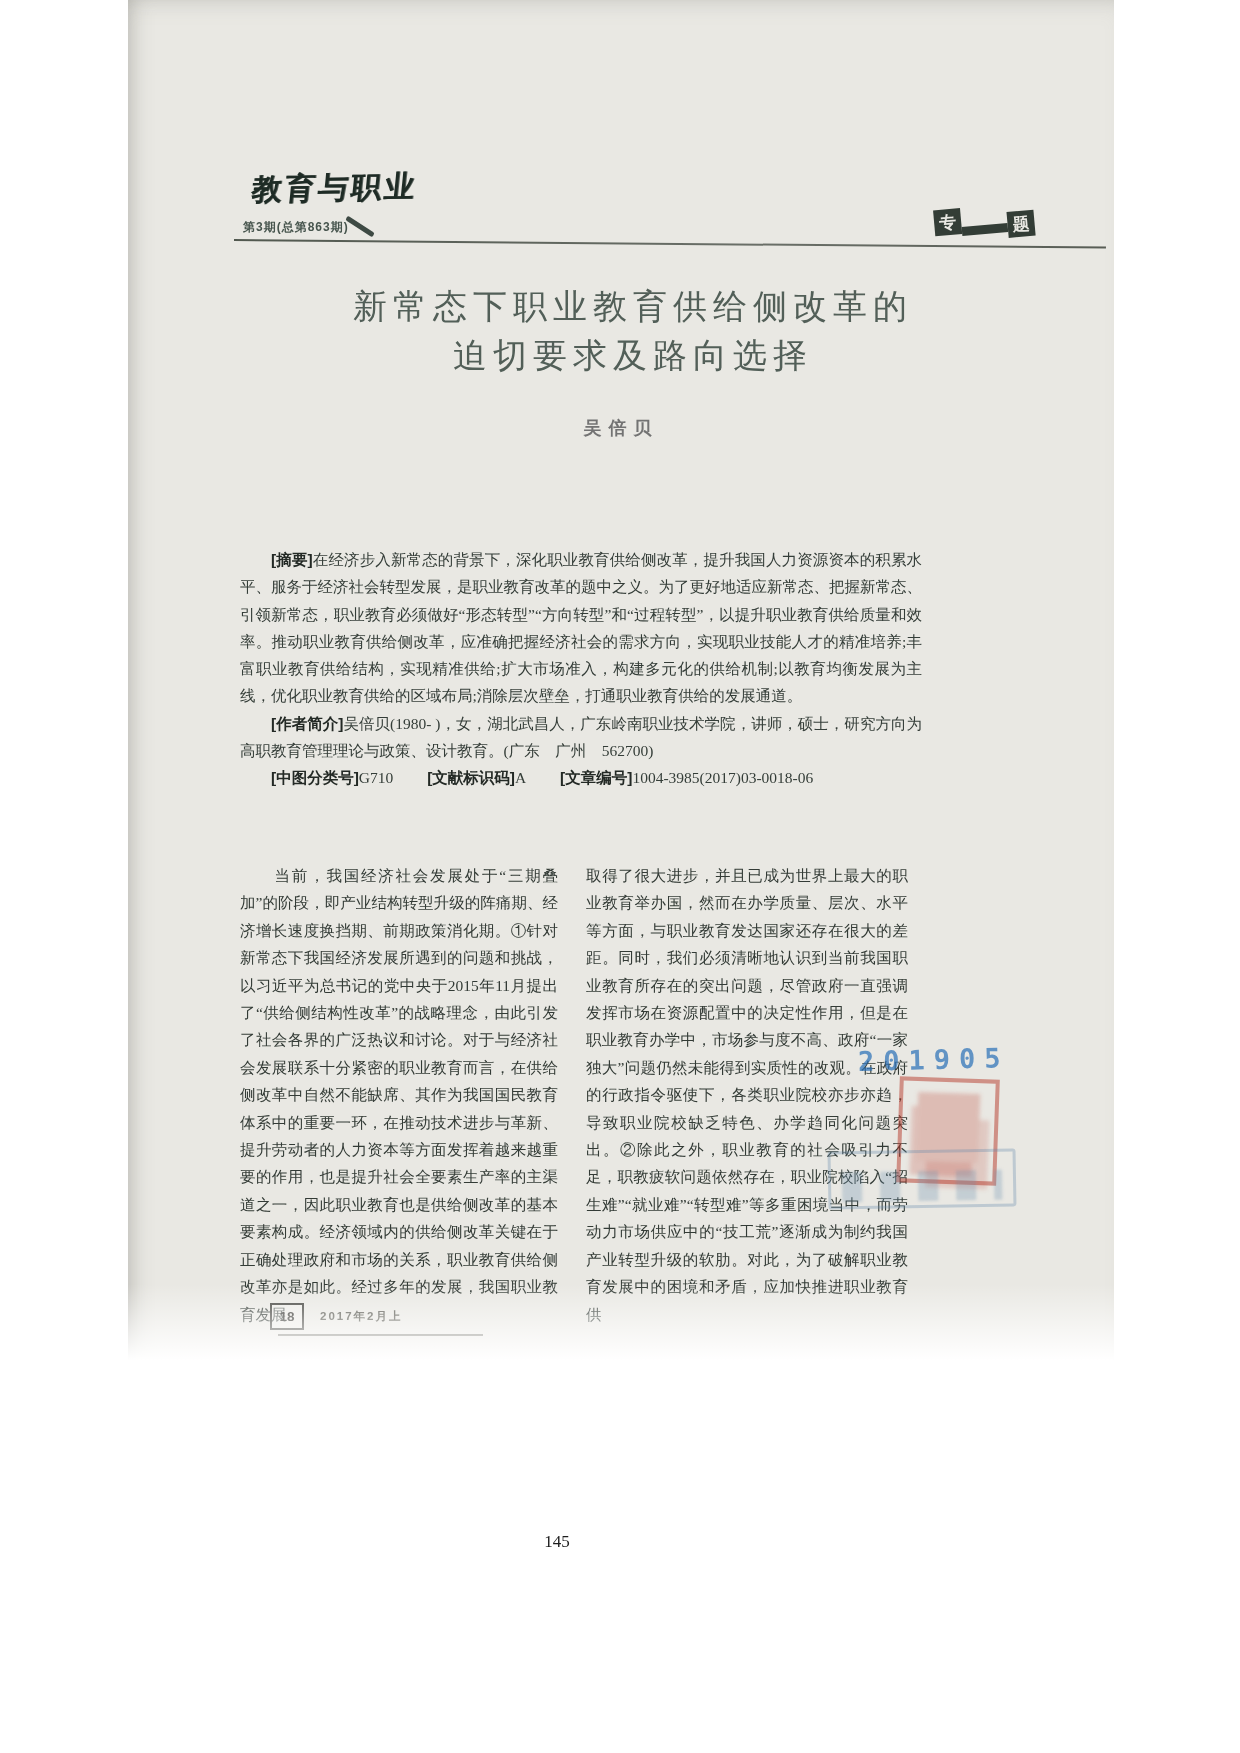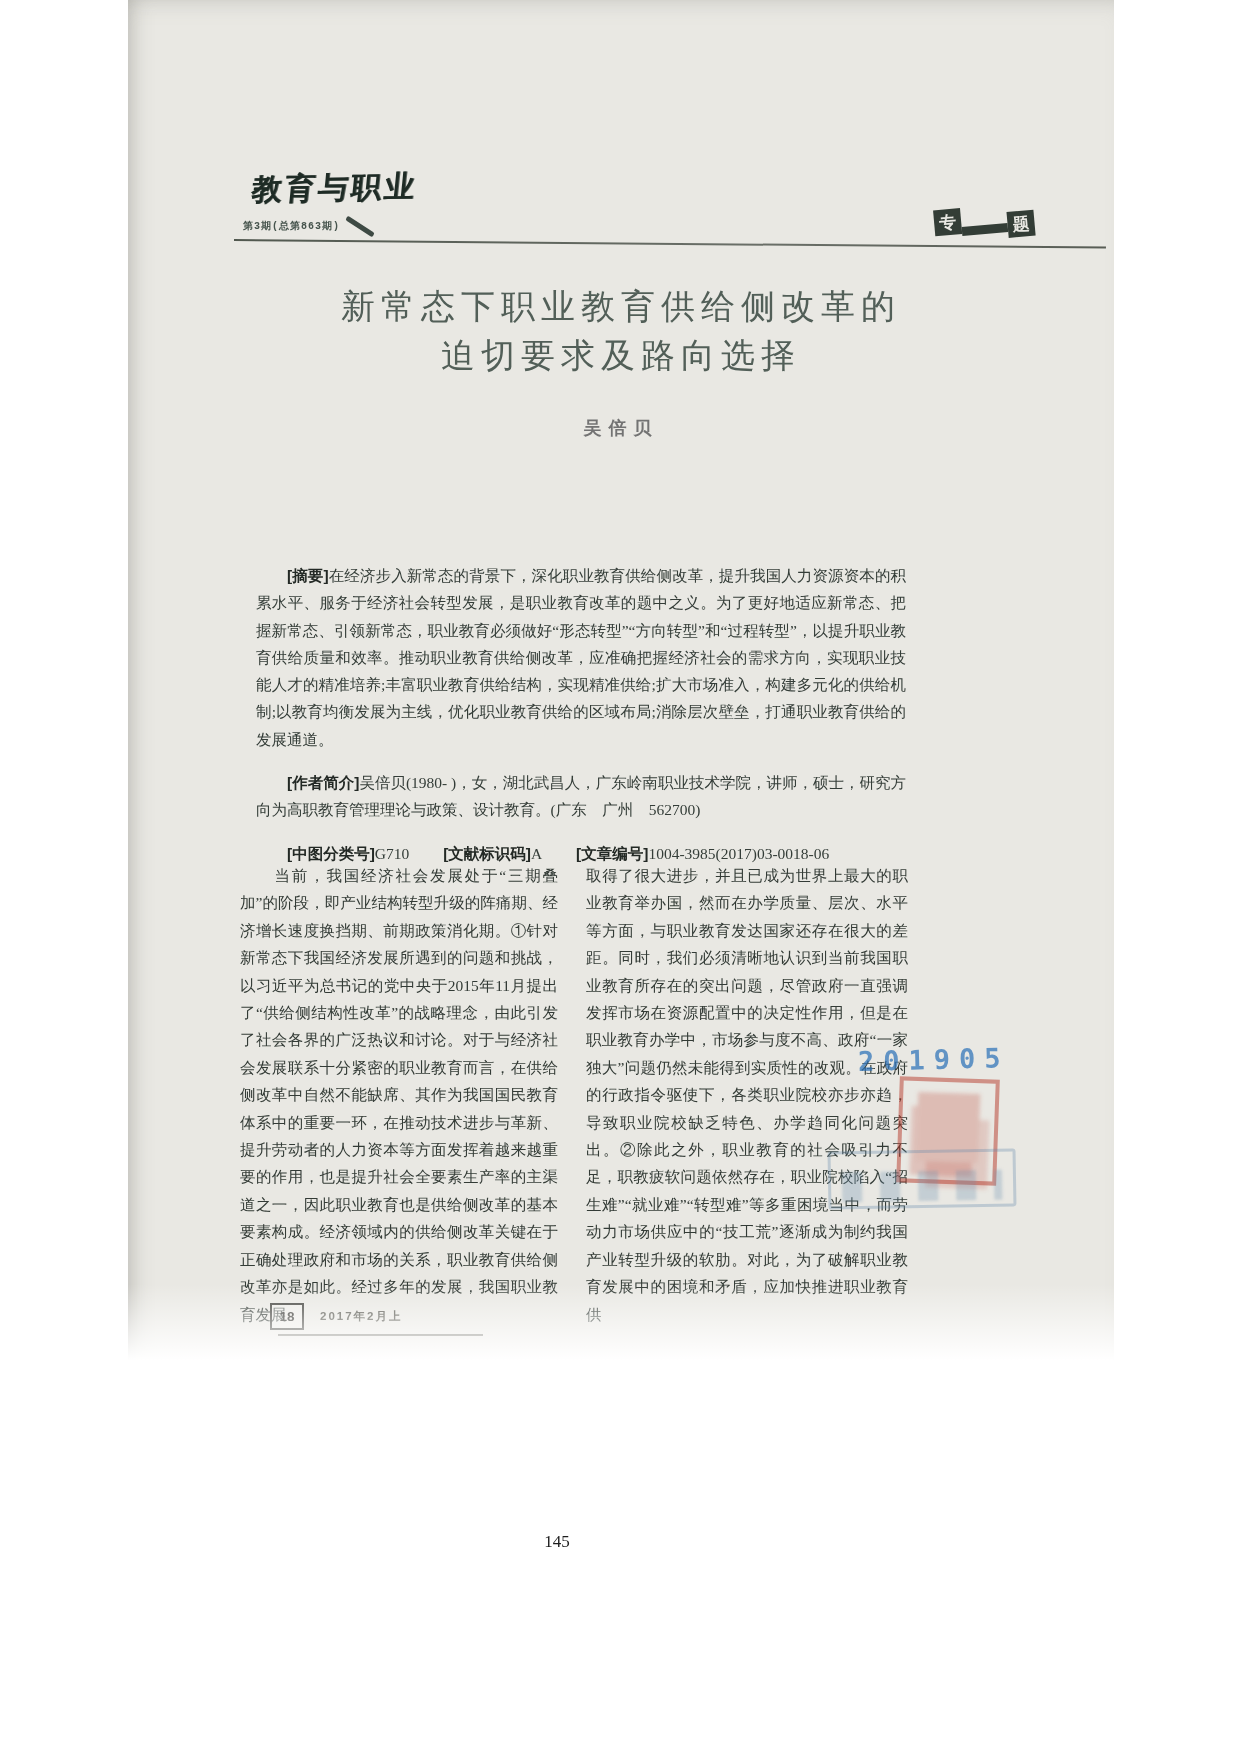--- a/index.html
+++ b/index.html
@@ -23,21 +23,21 @@
   }
   
   .logo{
     position:absolute;left:124px;top:168px;
     font-family:"Liberation Serif", serif;font-weight:800;font-size:30px;
     color:#1e2b25;letter-spacing:3px;transform:skewX(-7deg) rotate(-1.2deg);
     text-shadow:1px 0 0 rgba(30,43,37,0.7);
   }
   .issue{
     position:absolute;left:115px;top:219px;
-    font-family:Liberation Mono, monospace;font-weight:bold;font-size:10px;
+    font-family:Liberation Sans, sans-serif;font-weight:bold;font-size:12px;
     color:#46544d;letter-spacing:1px;
   }
   .rule-diag{
     position:absolute;left:216px;top:224px;width:32px;height:5px;
     background:#3e4a44;transform:rotate(33deg);border-radius:2px;
   }
   .rule{
     position:absolute;left:106px;top:239px;width:872px;height:2px;
     background:linear-gradient(90deg,#51584f, #6a6f68 60%, #585d55);
     transform:rotate(0.5deg);transform-origin:left center;
@@ -49,34 +49,34 @@
   .badge-sq{
     width:27px;height:26px;background:#333d36;color:#e9e8e3;
     font-family:"Liberation Sans", sans-serif;font-size:17px;font-weight:bold;
     display:flex;align-items:center;justify-content:center;
   }
   .badge .sq1{margin-top:8px;}
   .badge-bar{width:46px;height:9px;background:#333d36;margin-top:27px;}
   .badge .sq2{margin-top:16px;}
   
   .title{
-    position:absolute;left:0;top:282px;width:100%;text-align:center;
+    position:absolute;left:12px;top:282px;width:100%;text-align:center;
     font-family:"Liberation Sans", sans-serif;font-weight:500;
     font-size:34px;line-height:49px;letter-spacing:6px;color:#525f58;
   }
   .author{
     position:absolute;left:0;top:416px;width:100%;text-align:center;
     font-size:18px;letter-spacing:7px;color:#737373;font-weight:bold;
   }
   
   .meta{
     position:absolute;left:112px;top:546px;width:682px;
     font-size:15.5px;line-height:27.3px;color:#343d38;text-align:justify;
   }
-  .meta p{margin:16px;text-indent:2em;}
+  .meta p{margin:0;text-indent:2em;}
   .lbl{font-family:"Liberation Sans", sans-serif;font-weight:bold;color:#232925;}
   .metaline .seg{margin-right:30px;white-space:nowrap;}
   
   .col{
     position:absolute;top:862px;
     font-size:15.5px;line-height:27.4px;color:#333b36;text-align:justify;
   }
   .colL{left:112px;width:318px;}
   .colR{left:458px;width:322px;}
   

